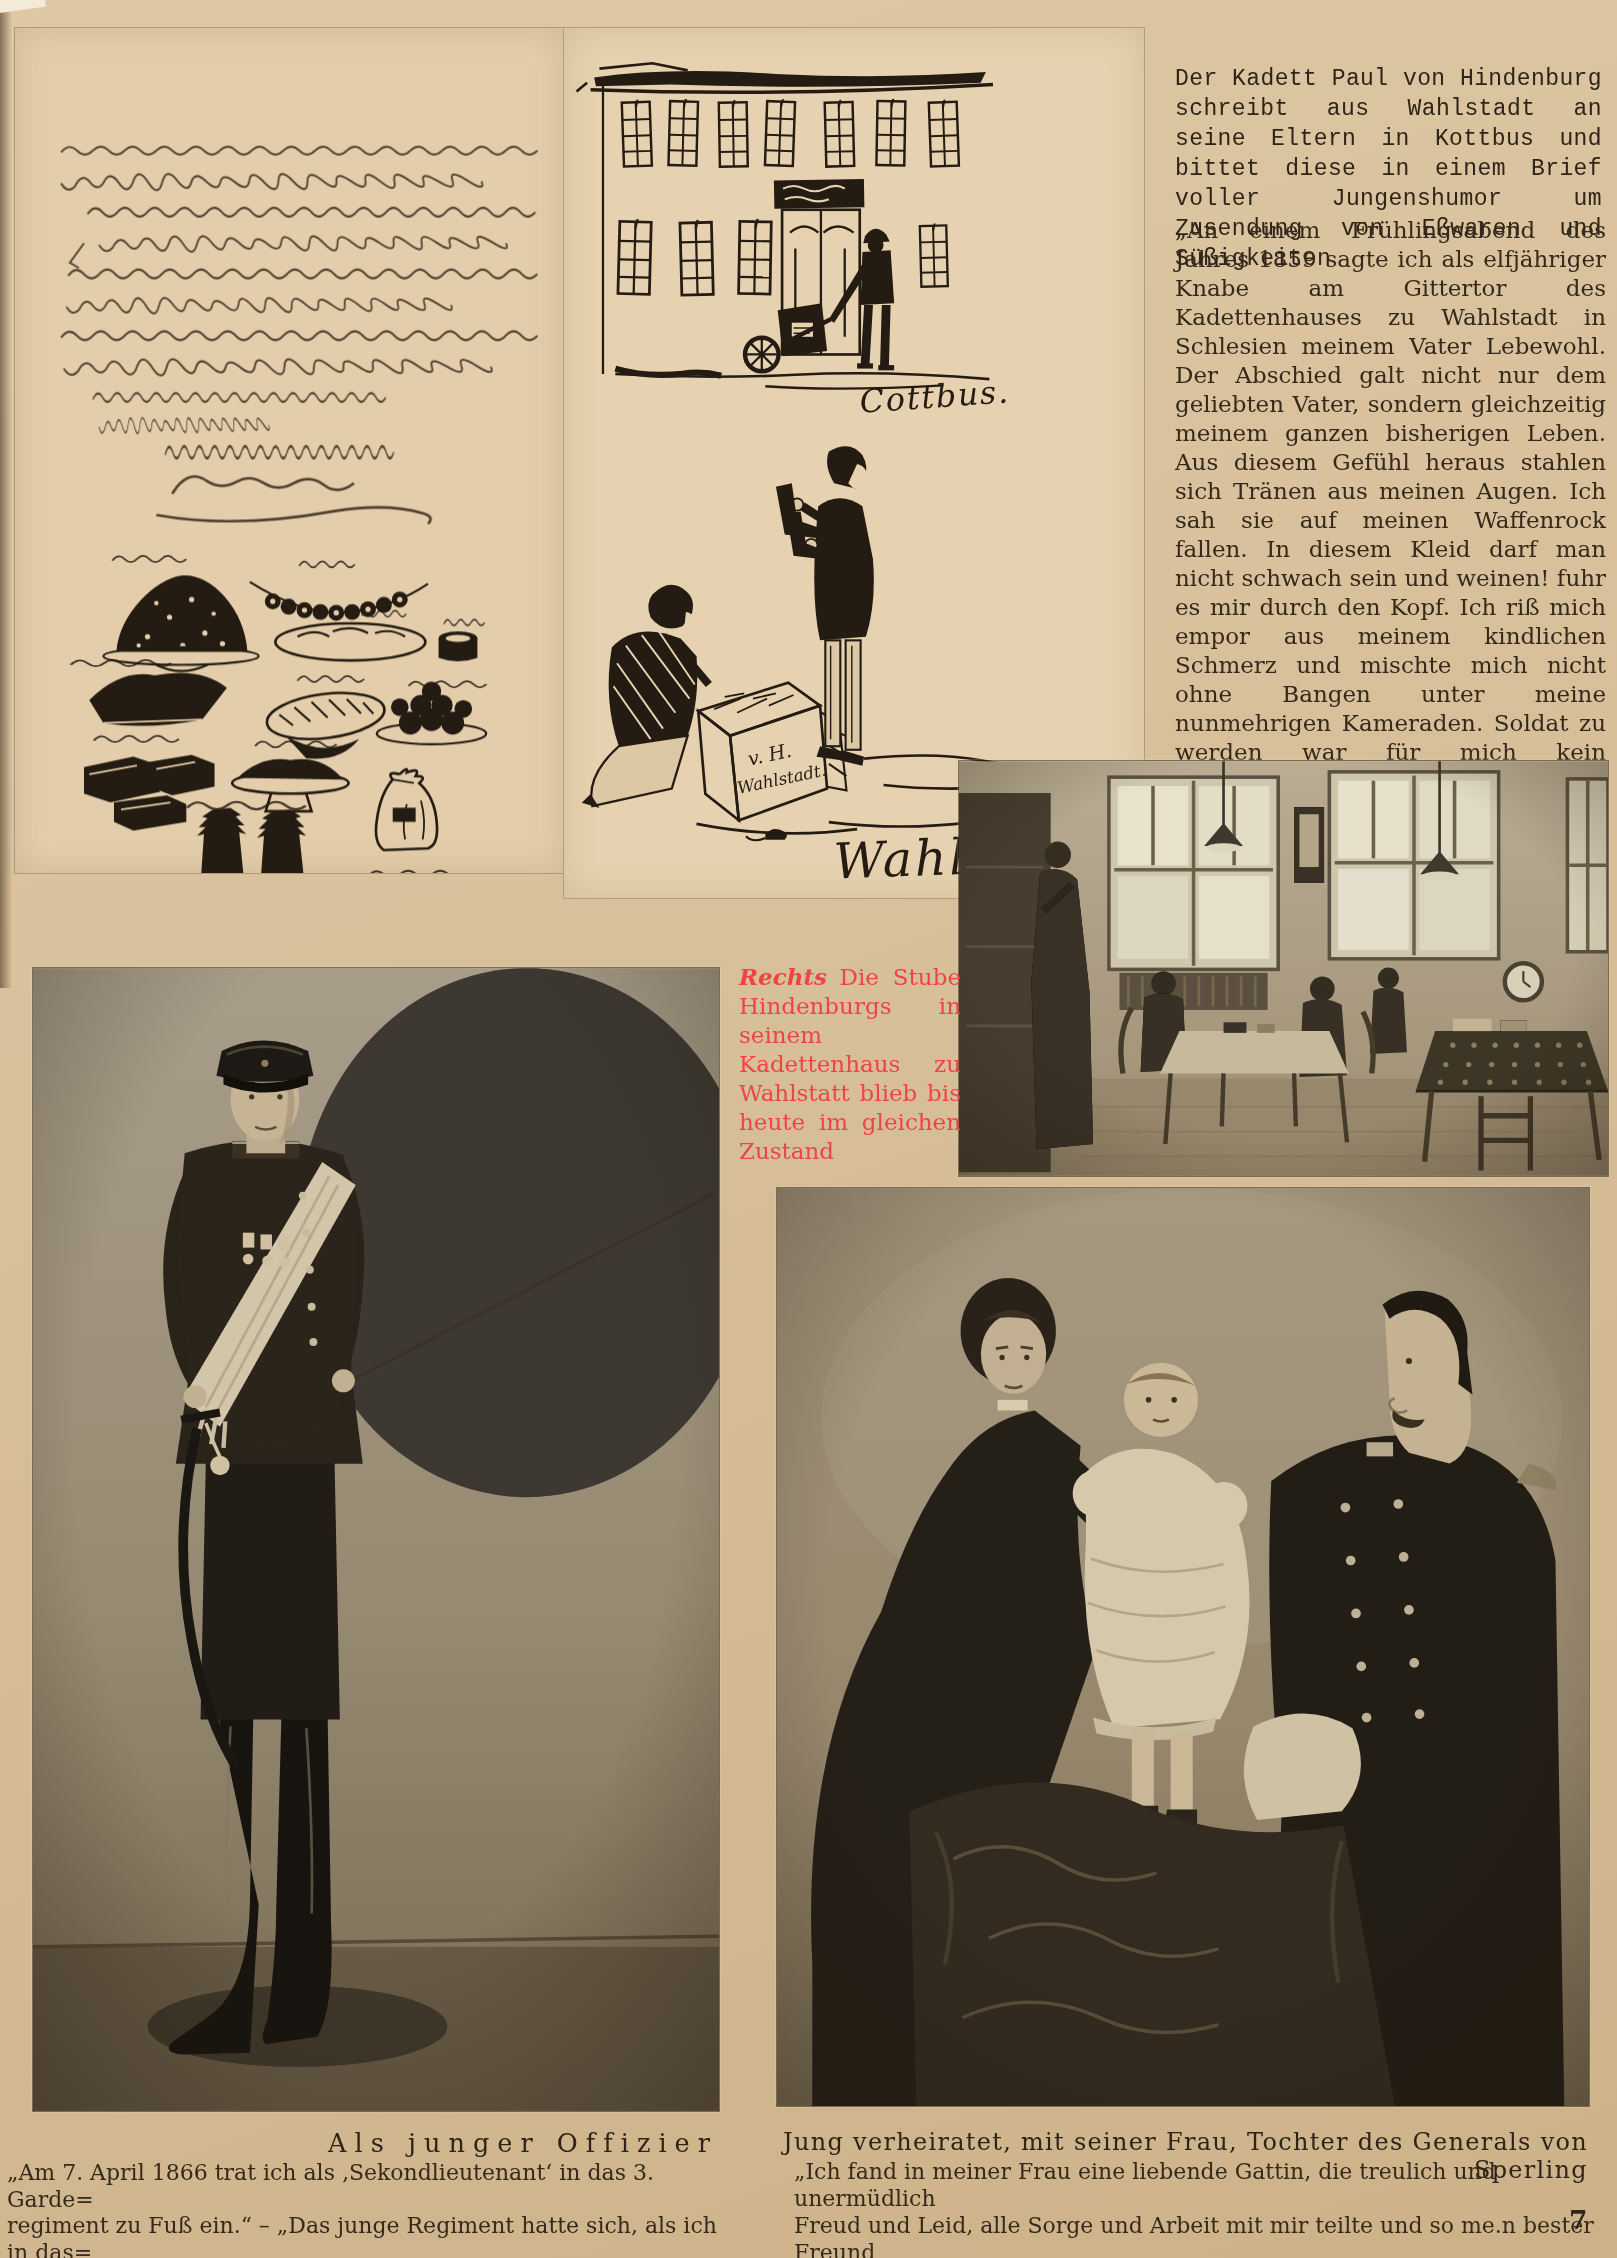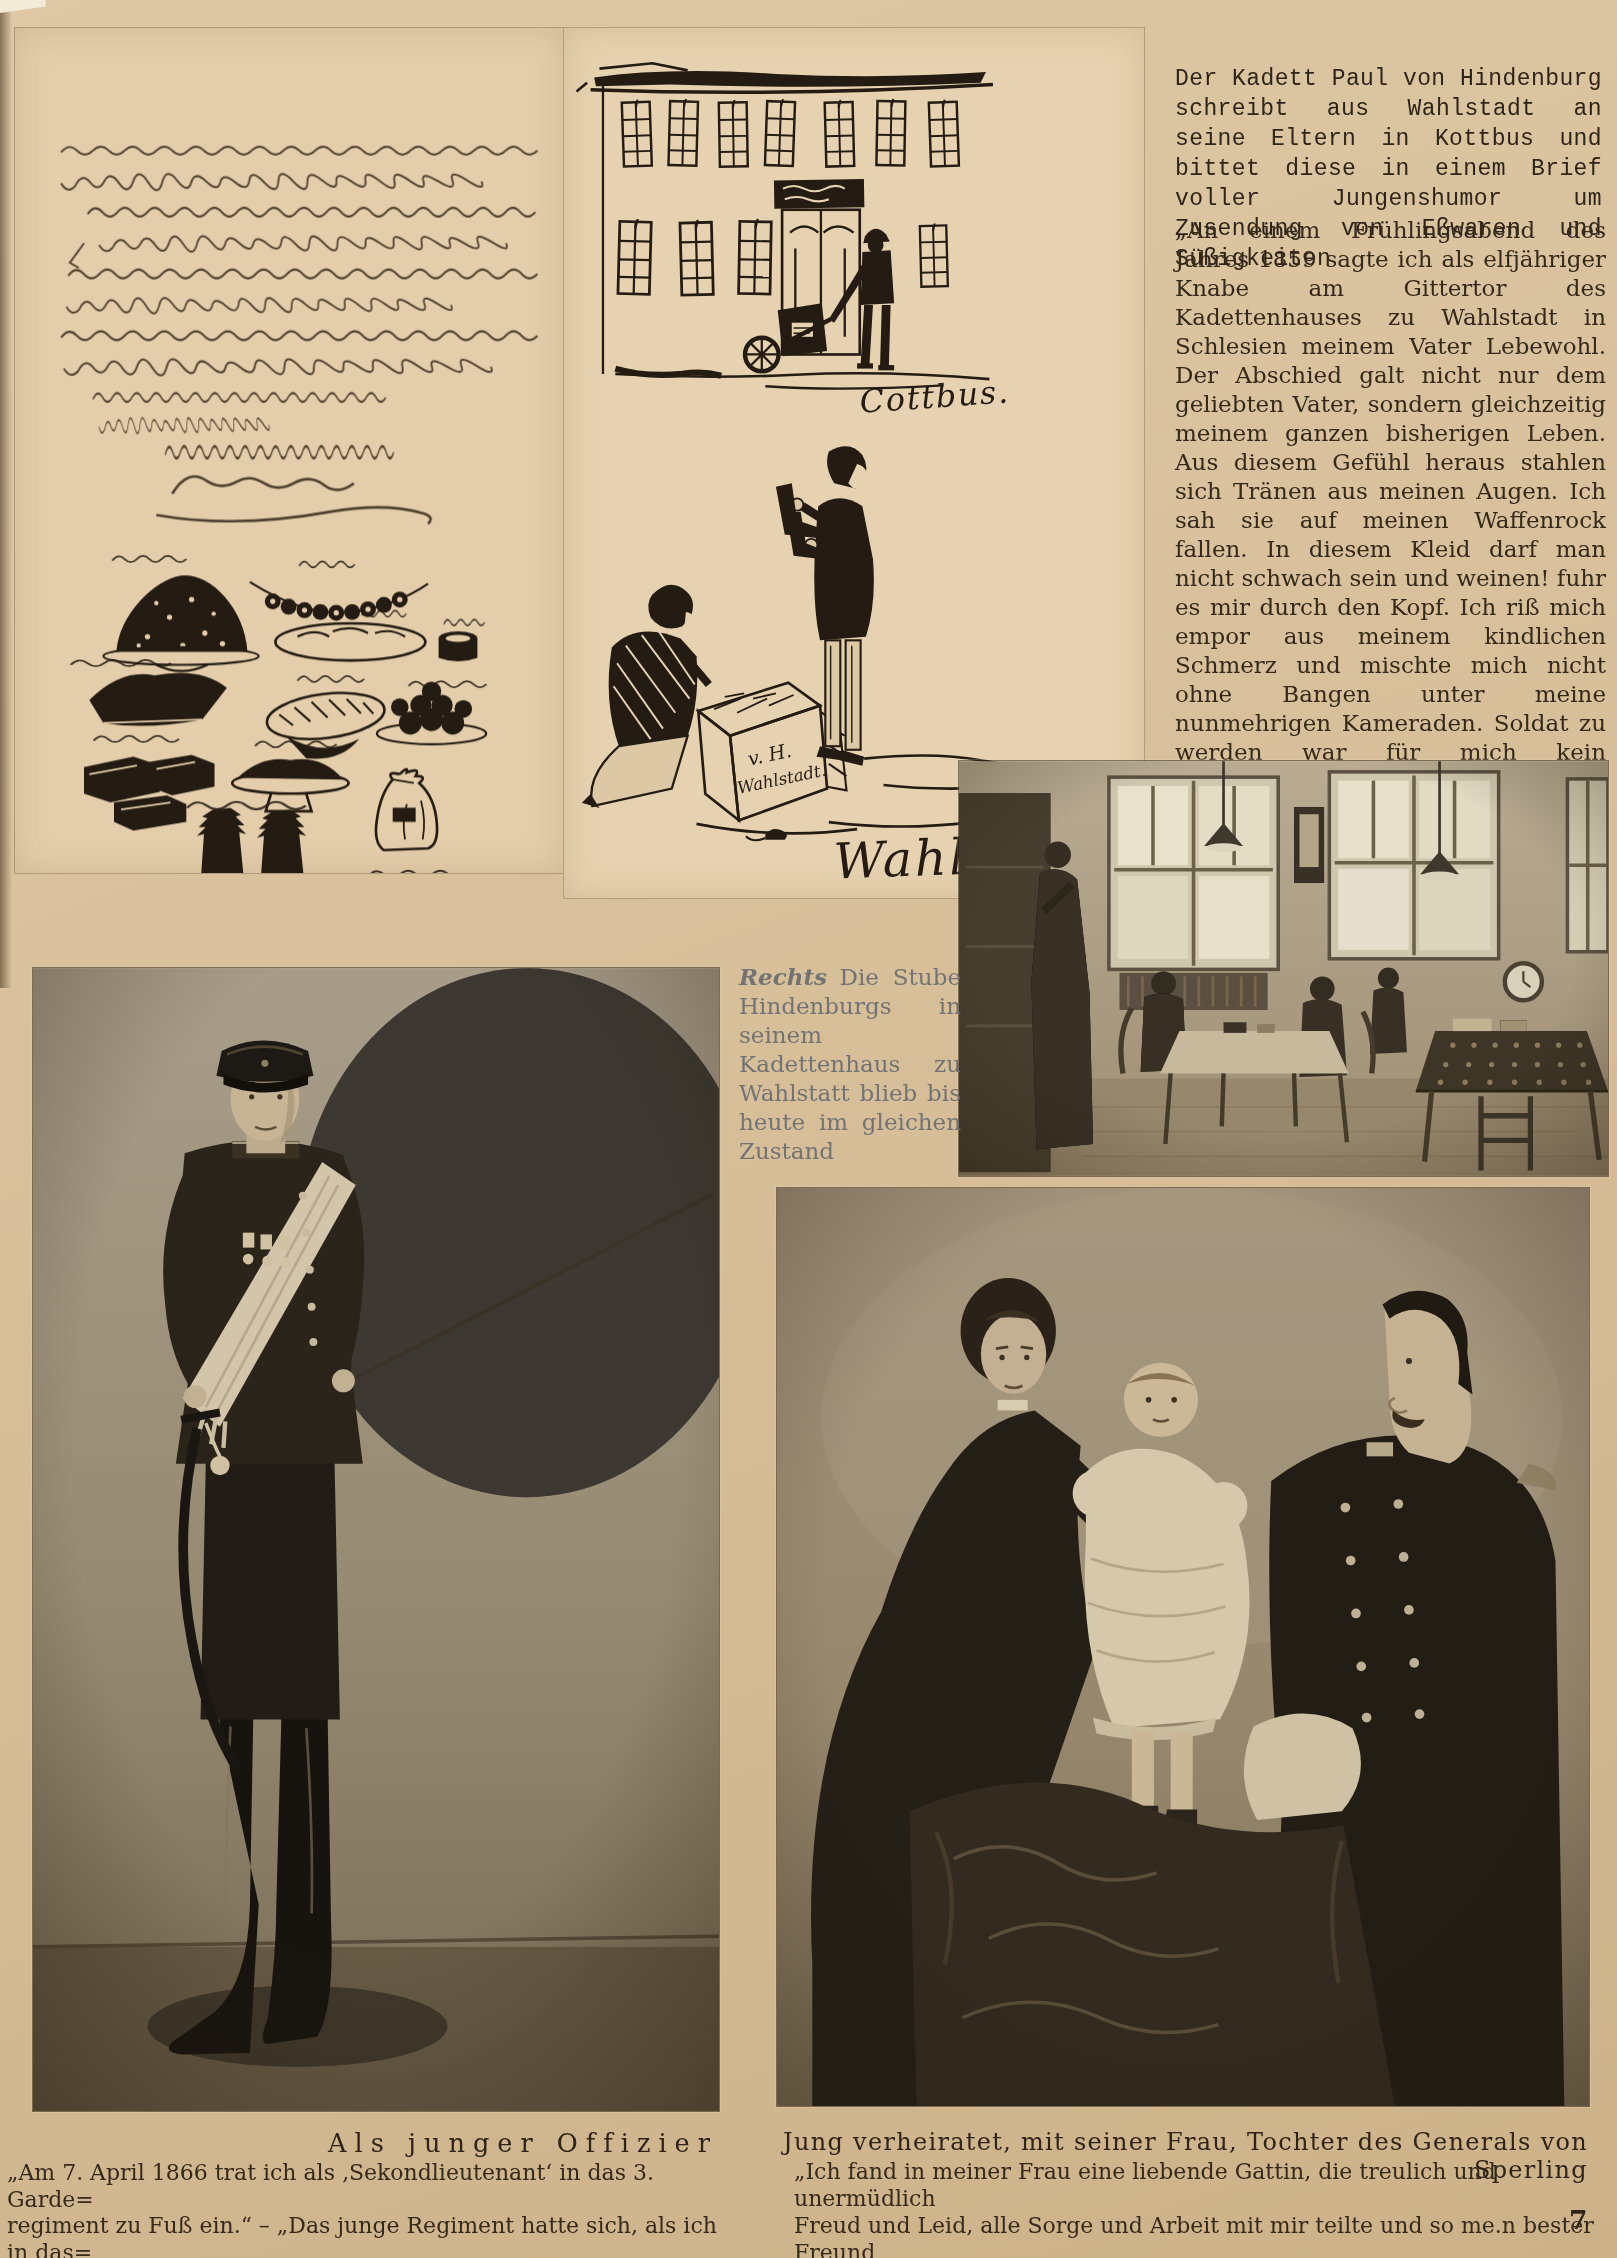--- a/index.html
+++ b/index.html
@@ -22,21 +22,21 @@
          color:#2e2418;text-align:justify;letter-spacing:0.4px;font-family:Liberation Mono, monospace;}
   .quote{left:1175px;top:216px;width:431px;font-size:23px;line-height:29px;
          color:#35291a;text-align:justify;}
   
   .photo{border:0.9px solid rgba(50,38,22,.55);box-shadow:0 0 0 0.9px rgba(235,220,190,.25);}
   #stube-photo{left:958px;top:760px;width:649px;height:415px;}
   #officer-photo{left:32px;top:967px;width:686px;height:1143px;}
   #family-photo{left:776px;top:1187px;width:812px;height:918px;}
   
   .stube-caption{left:739px;top:962px;width:222px;font-size:23px;line-height:29px;
-                 color:#737373;text-align:justify;}
+                 color:#ef4444;text-align:justify;}
   .stube-caption .lead{font-style:italic;font-weight:bold;margin-right:12.4px;}
   .officer-title{left:32px;top:2128px;width:686px;text-align:right;font-size:25.6px;
                  letter-spacing:8px;color:#2e2418;}
   .cap-lines{color:#35291a;font-size:22px;line-height:26.5px;}
   #officer-lines{left:7px;top:2160px;width:738px;}
   .family-title{left:776px;top:2128px;width:812px;text-align:right;font-size:24px;
                 letter-spacing:1.3px;color:#2e2418;}
   #family-lines{left:794px;top:2158px;width:803px;line-height:27px;}
   .pagenum{left:1569px;top:2204px;font-size:26.5px;font-weight:bold;color:#2e2418;}
   svg{display:block;}

